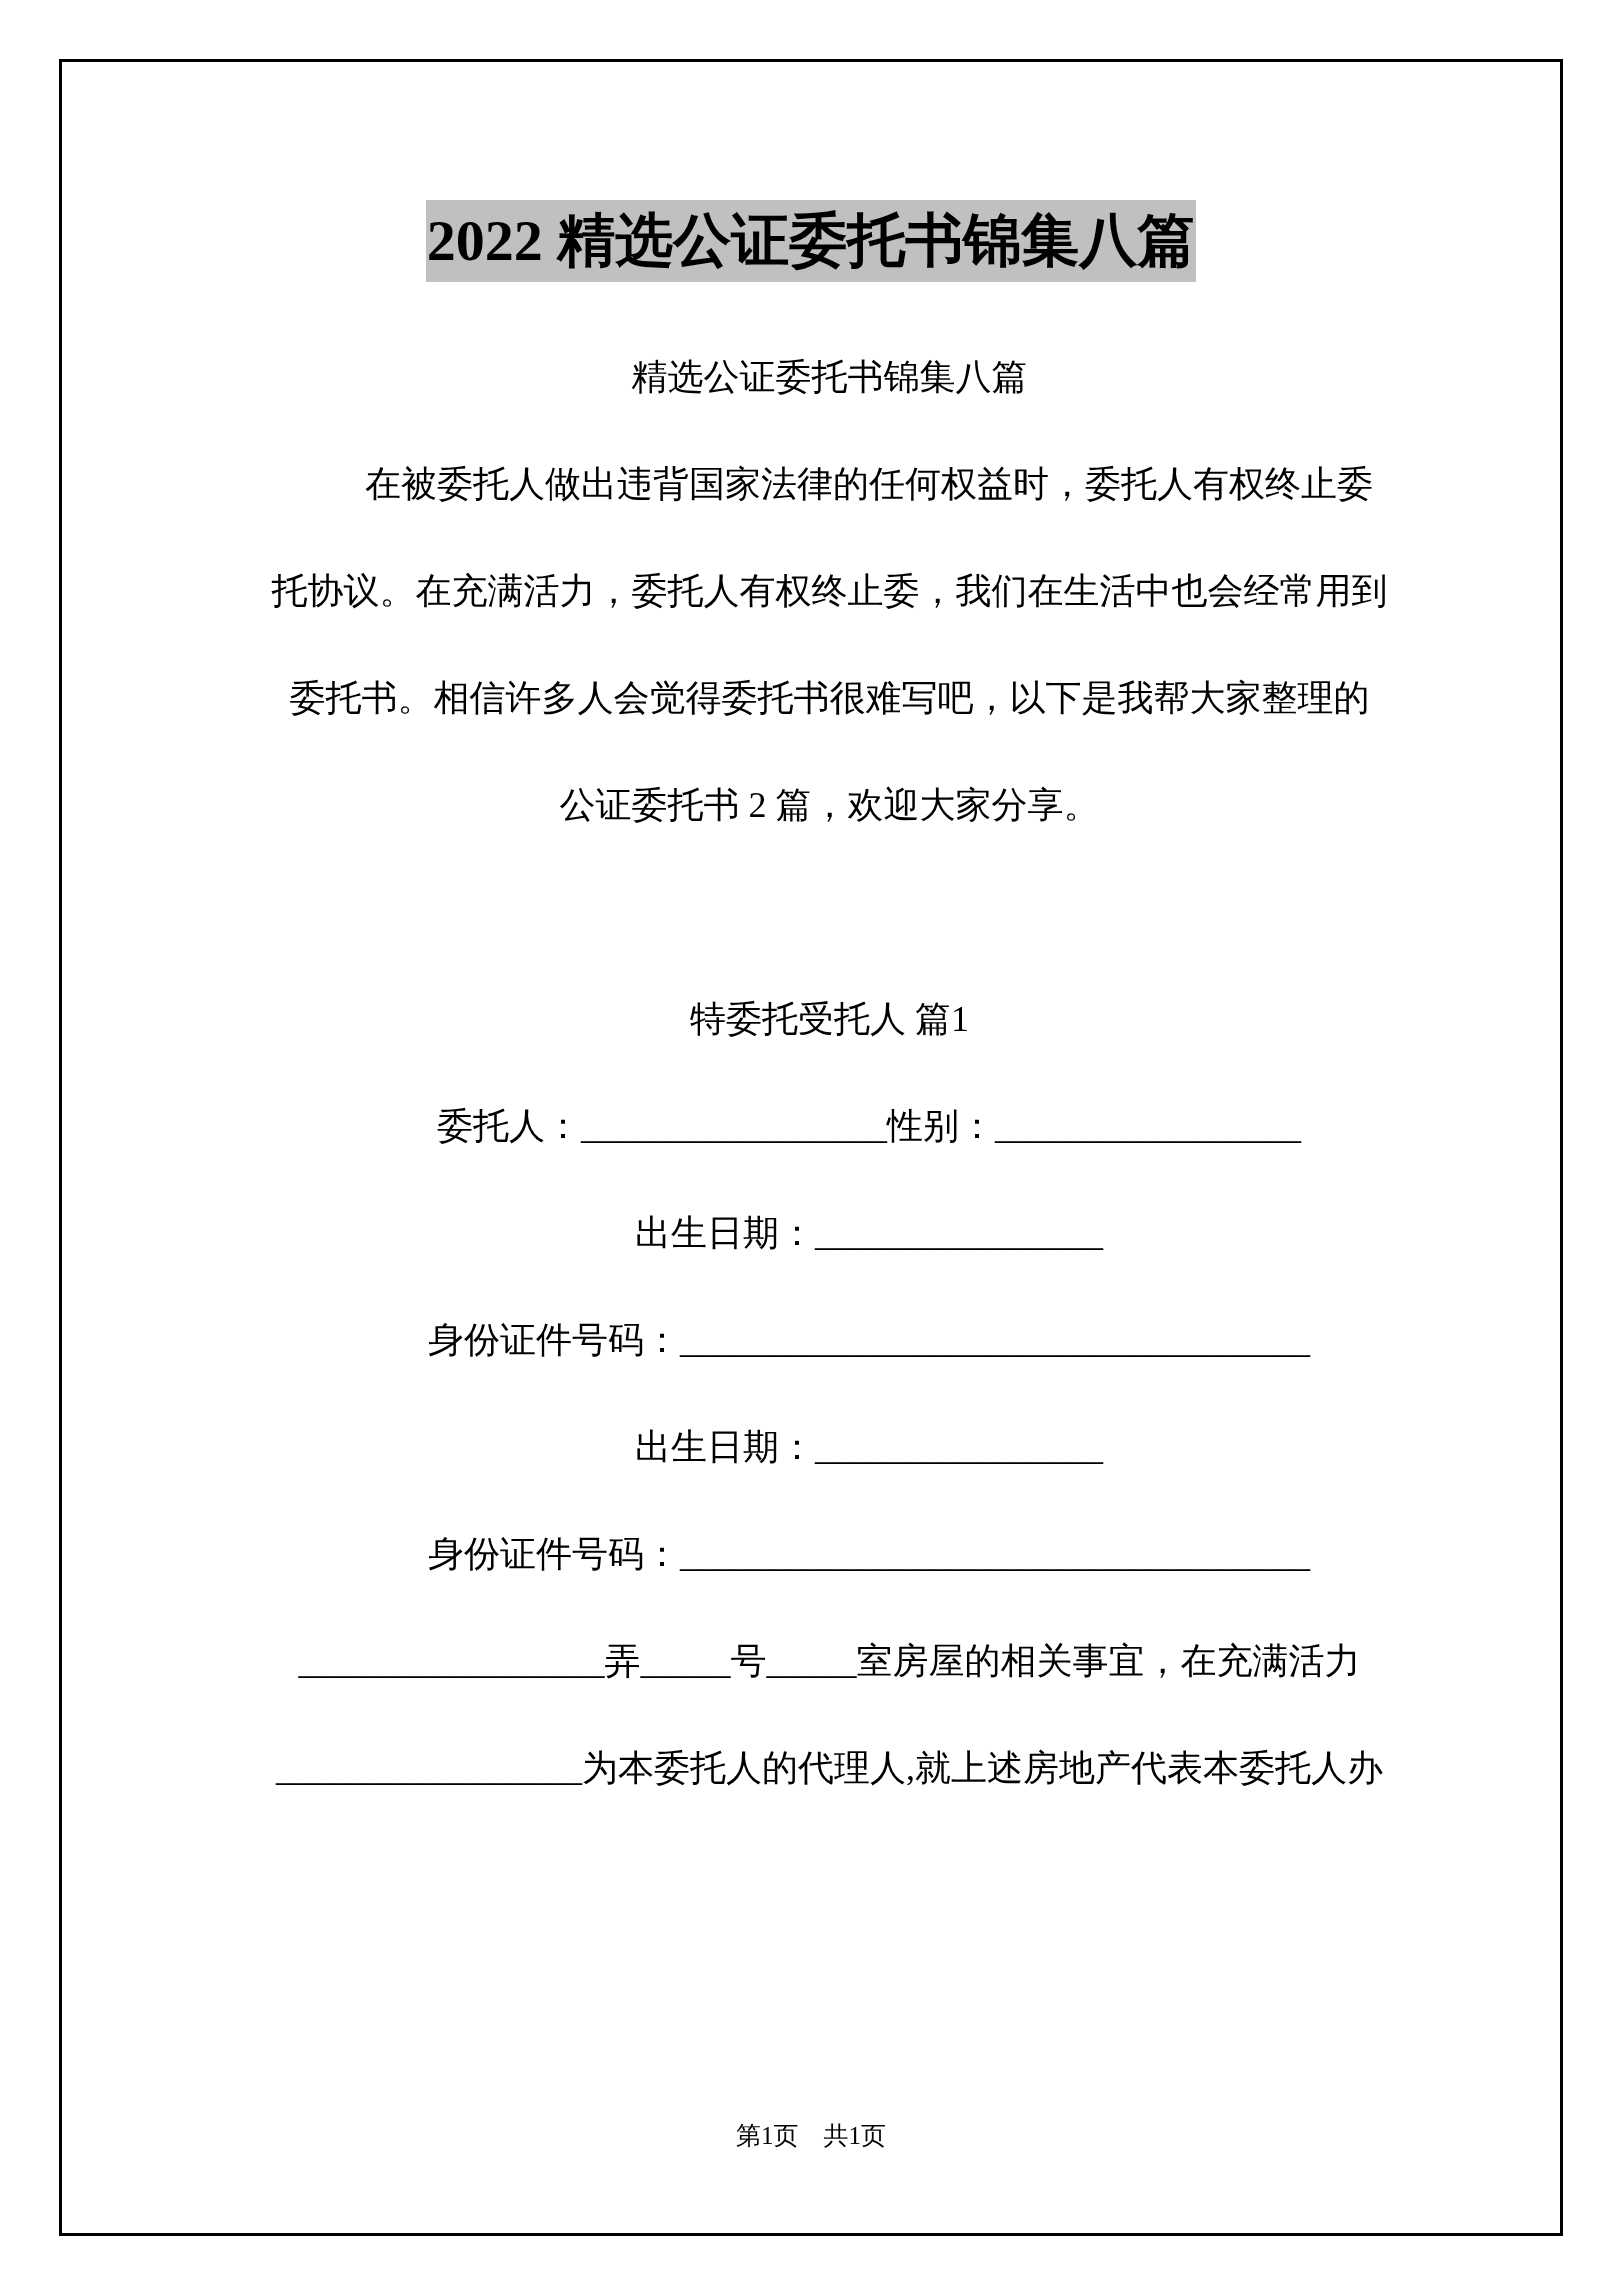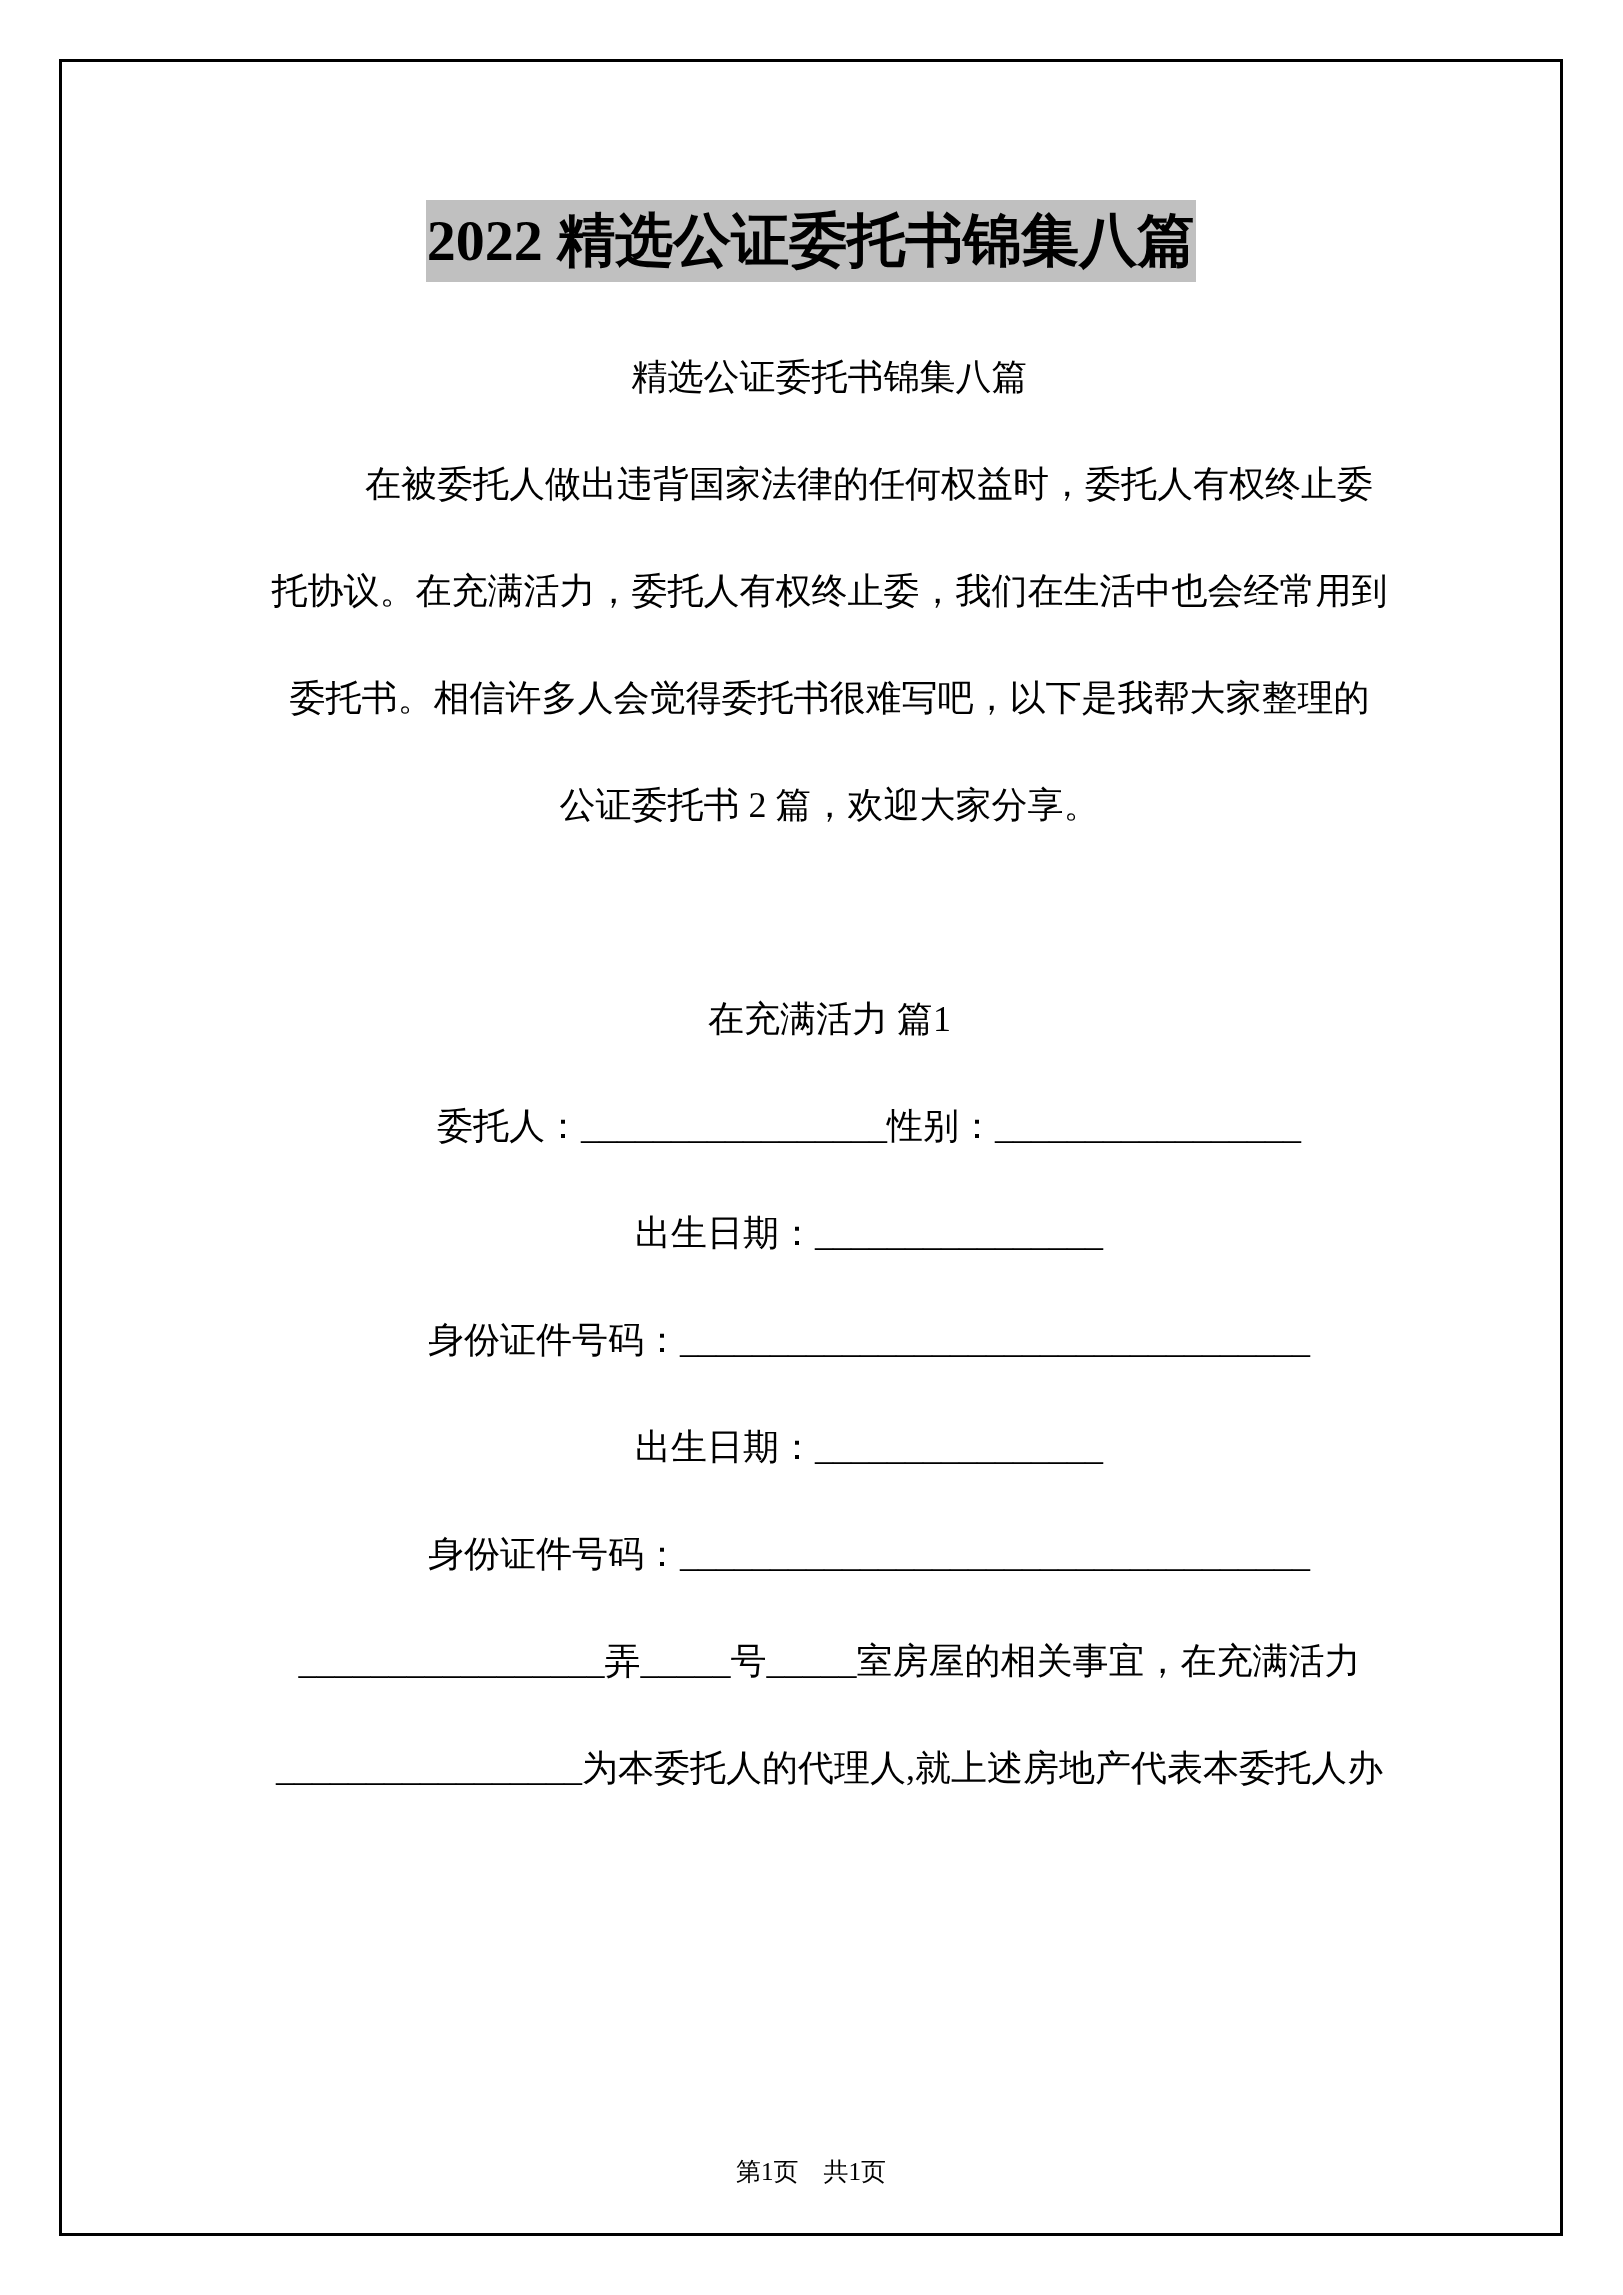--- a/index.html
+++ b/index.html
@@ -62,21 +62,20 @@
     padding-left: 79px;
   }
   .footer {
     position: absolute;
     left: 62px;
     top: 2119px;
     width: 1498px;
     text-align: center;
     font-size: 25px;
     line-height: 34px;
-    margin-top: 36px;
   }
 </style>
 </head>
 <body>
 
 <div class="page">
 
   <div class="frame"></div>
 
   <div class="title-band">
@@ -87,21 +86,21 @@
 
     <div class="line">精选公证委托书锦集八篇</div>
 
     <div class="line indent">在被委托人做出违背国家法律的任何权益时，委托人有权终止委</div>
     <div class="line">托协议。在充满活力，委托人有权终止委，我们在生活中也会经常用到</div>
     <div class="line">委托书。相信许多人会觉得委托书很难写吧，以下是我帮大家整理的</div>
     <div class="line">公证委托书 2 篇，欢迎大家分享。</div>
 
     <div class="line"></div>
 
-    <div class="line">在充满活力 篇1</div>
+    <div class="line">特委托受托人 篇1</div>
 
     <div class="line indent">委托人：_________________性别：_________________</div>
     <div class="line indent">出生日期：________________</div>
     <div class="line indent">身份证件号码：___________________________________</div>
     <div class="line indent">出生日期：________________</div>
     <div class="line indent">身份证件号码：___________________________________</div>
 
     <div class="line">_________________弄_____号_____室房屋的相关事宜，在充满活力</div>
     <div class="line">_________________为本委托人的代理人,就上述房地产代表本委托人办</div>
 

